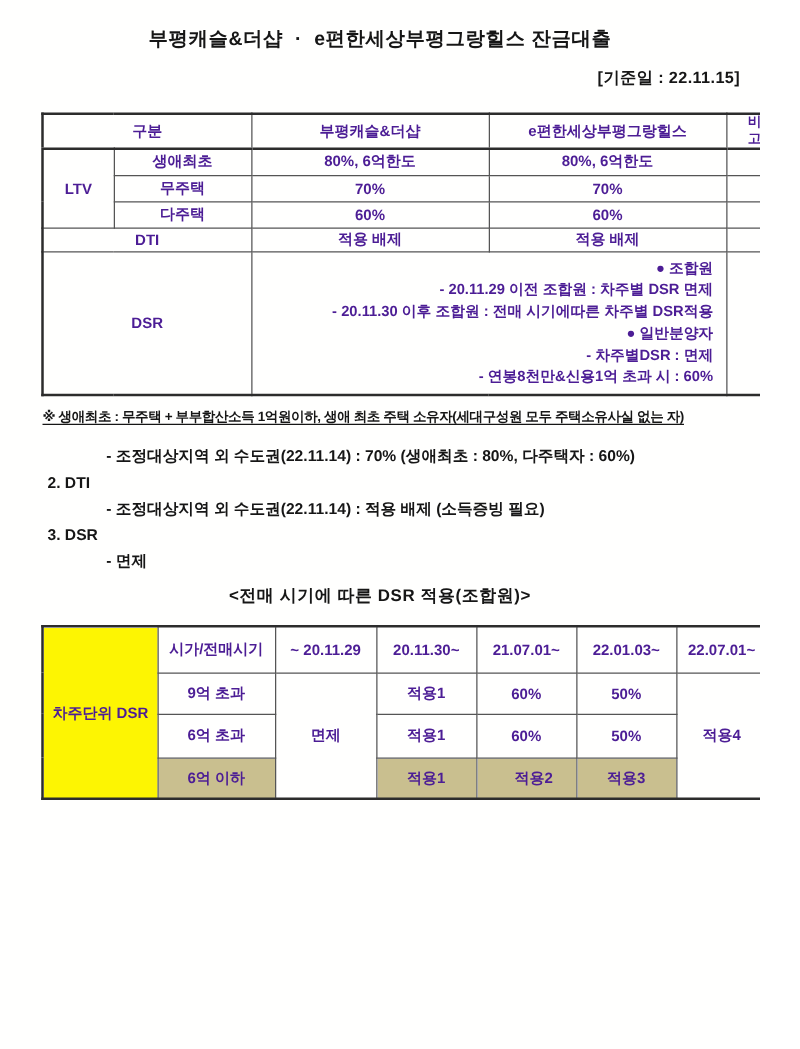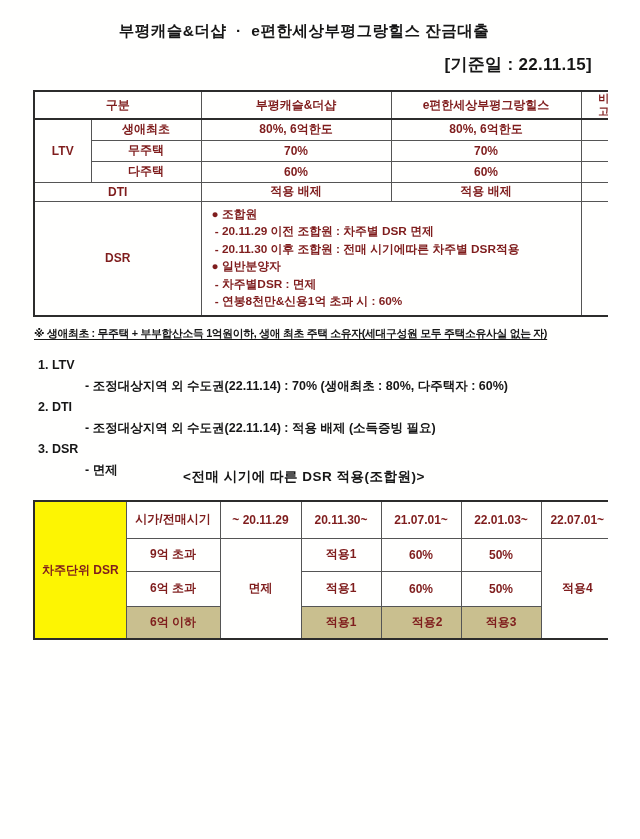--- a/index.html
+++ b/index.html
@@ -1,31 +1,31 @@
 <!DOCTYPE html>
 <html><head>
 <meta charset="utf-8">
 <style>
   html,body{margin:0;padding:0;background:#fff;}
   .page{position:relative;width:608px;height:839px;background:#fffffe;overflow:hidden;
         font-family:"Liberation Sans","DejaVu Sans",sans-serif;color:#161616;font-weight:bold;}
   .doc-title{position:absolute;top:21px;left:0;width:100%;text-align:center;
              font-size:15.5px;letter-spacing:.5px;white-space:pre;}
-  .doc-date{position:absolute;top:53px;right:16px;font-size:17px;letter-spacing:.3px;}
+  .doc-date{position:absolute;top:53px;right:16px;font-size:13px;letter-spacing:.3px;}
 
   table{border-collapse:collapse;table-layout:fixed;}
-  td{padding:0;text-align:center;vertical-align:middle;font-size:12px;color:#7f1d1d;
+  td{padding:0;text-align:center;vertical-align:middle;font-size:12px;color:#4c1d95;
      border:1px solid #555;overflow:hidden;}
 
   .t1{position:absolute;top:90px;left:33px;width:593px;border:2px solid #2c2c2c;}
   .t1 .hdr td{height:26px;border-bottom:2px solid #2c2c2c;}
   .t1 .r{height:21px;}
   .t1 .rd{height:19px;}
   .note-head{width:15px;margin:0 auto;word-break:break-all;line-height:13px;font-size:11px;}
-  .dsr-cell{text-align:left;padding:4px 10px;}
+  .dsr-cell{text-align:right;padding:4px 10px;}
   .dsr-cell div{font-size:11.8px;line-height:17.5px;white-space:pre;}
 
   .fh-note{position:absolute;top:327px;left:34px;width:600px;font-size:10.8px;letter-spacing:-.3px;
            text-decoration:underline;text-underline-offset:2px;white-space:nowrap;}
 
   .criteria{position:absolute;top:355px;left:38px;font-size:12.5px;}
   .criteria div{line-height:21px;white-space:pre;}
   .criteria .detail{padding-left:7px;margin-left:40px;}
 
   .t2-title{position:absolute;top:468px;left:0;width:100%;text-align:center;font-size:13.5px;letter-spacing:.5px;}
@@ -99,21 +99,20 @@
         <div> - 연봉8천만&amp;신용1억 초과 시 : 60%</div>
       </td>
       <td></td>
     </tr>
   </tbody>
     </table>
 
   <div class="fh-note">※ 생애최초 : 무주택 + 부부합산소득 1억원이하, 생애 최초 주택 소유자(세대구성원 모두 주택소유사실 없는 자)</div>
 
   <div class="criteria">
-    <div>1. LTV</div>
     <div class="detail">- 조정대상지역 외 수도권(22.11.14) : 70% (생애최초 : 80%, 다주택자 : 60%)</div>
     <div>2. DTI</div>
     <div class="detail">- 조정대상지역 외 수도권(22.11.14) : 적용 배제 (소득증빙 필요)</div>
     <div>3. DSR</div>
     <div class="detail">- 면제</div>
   </div>
 
   <div class="t2-title">&lt;전매 시기에 따른 DSR 적용(조합원)&gt;</div>
 
   <table class="t2">

